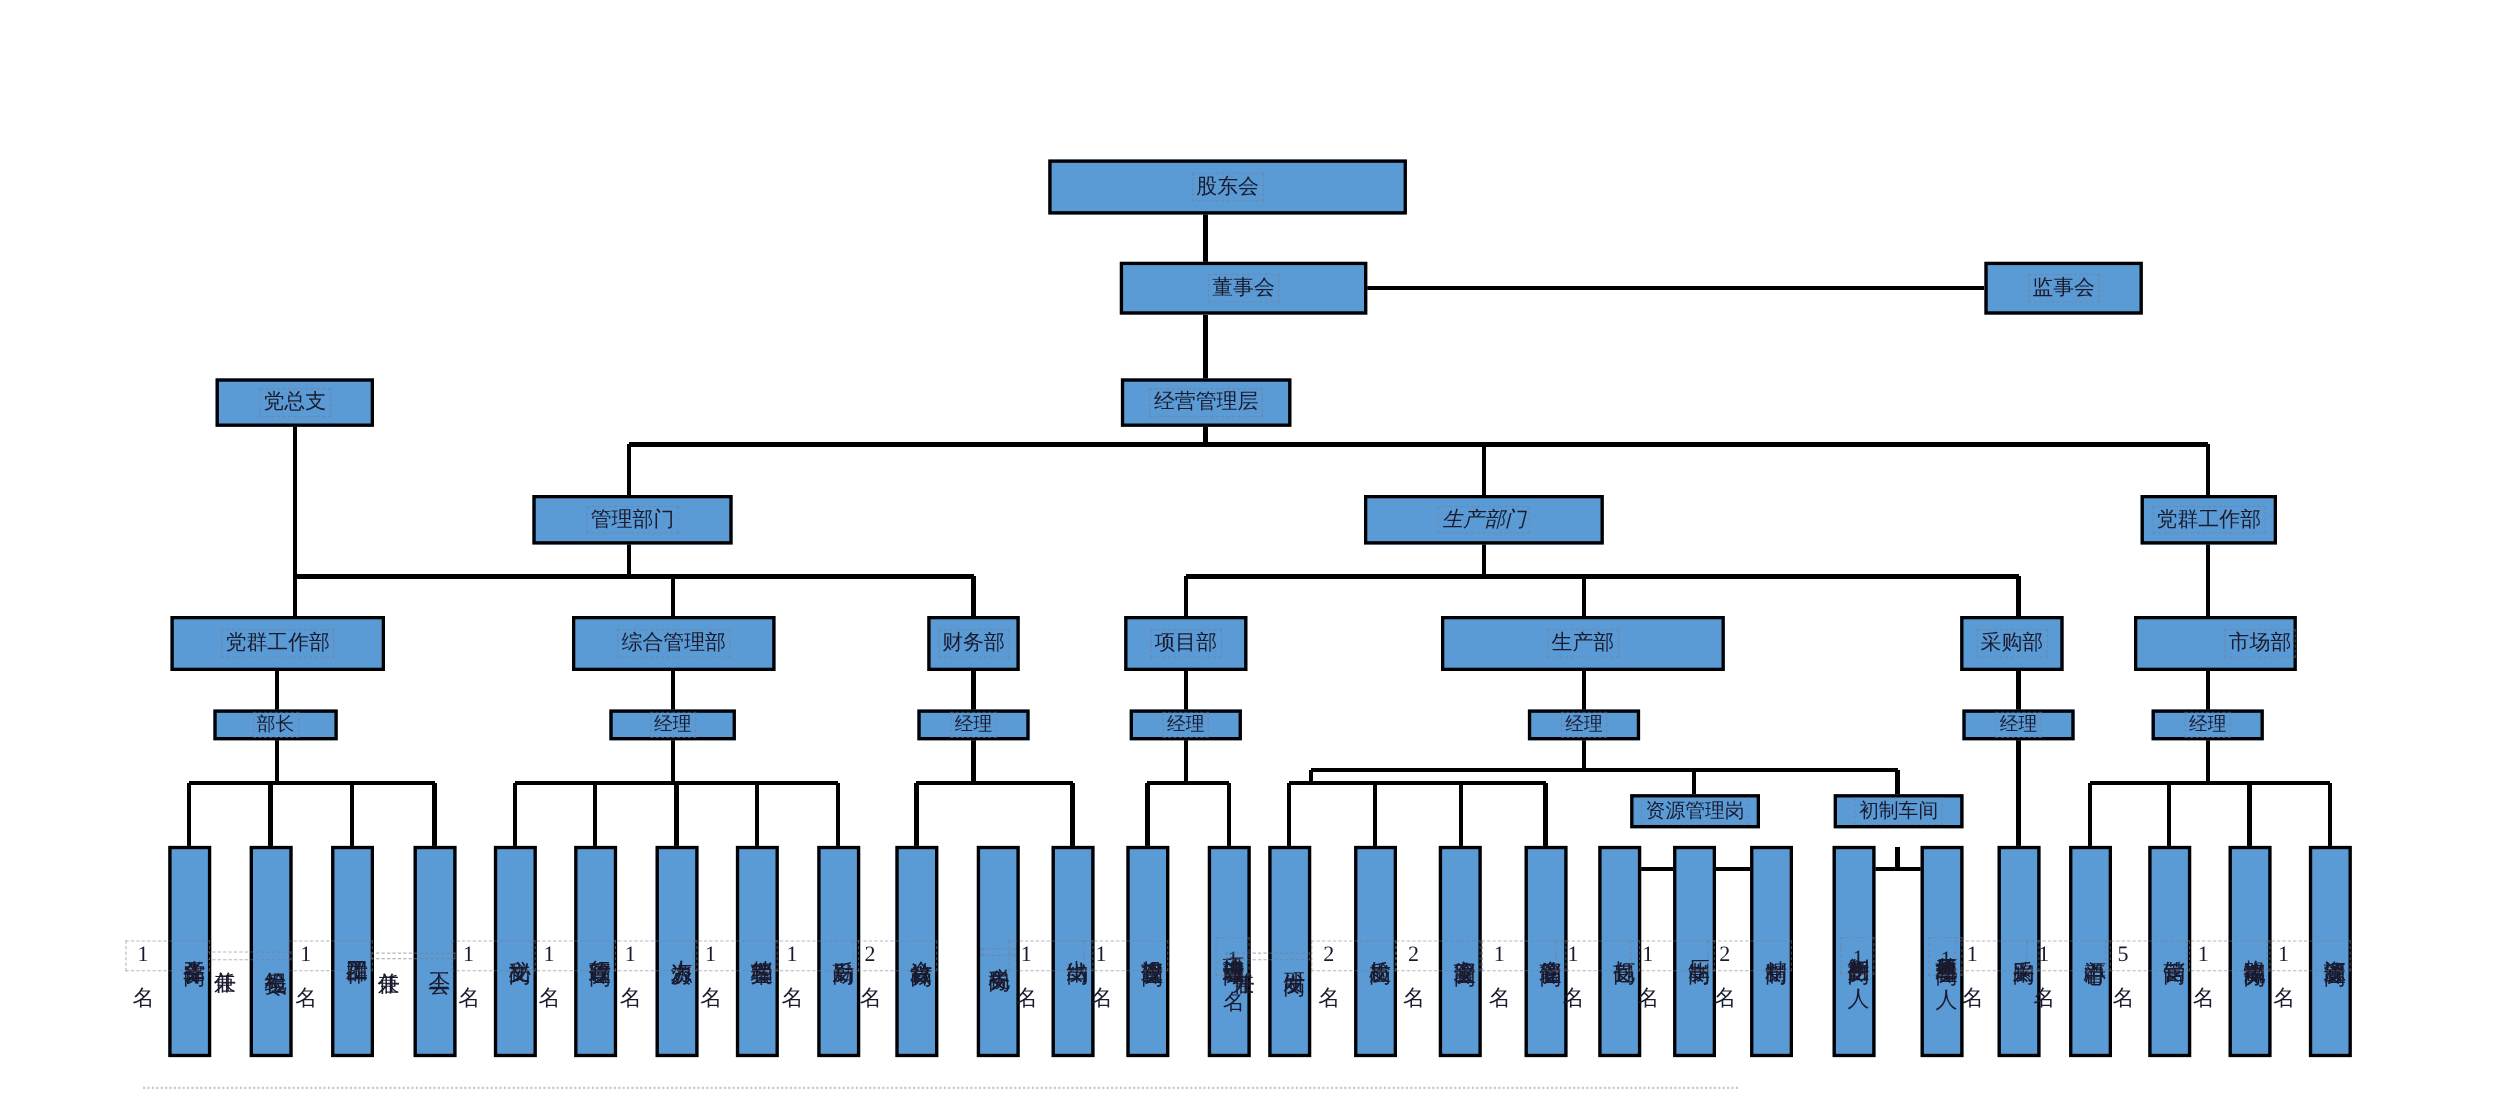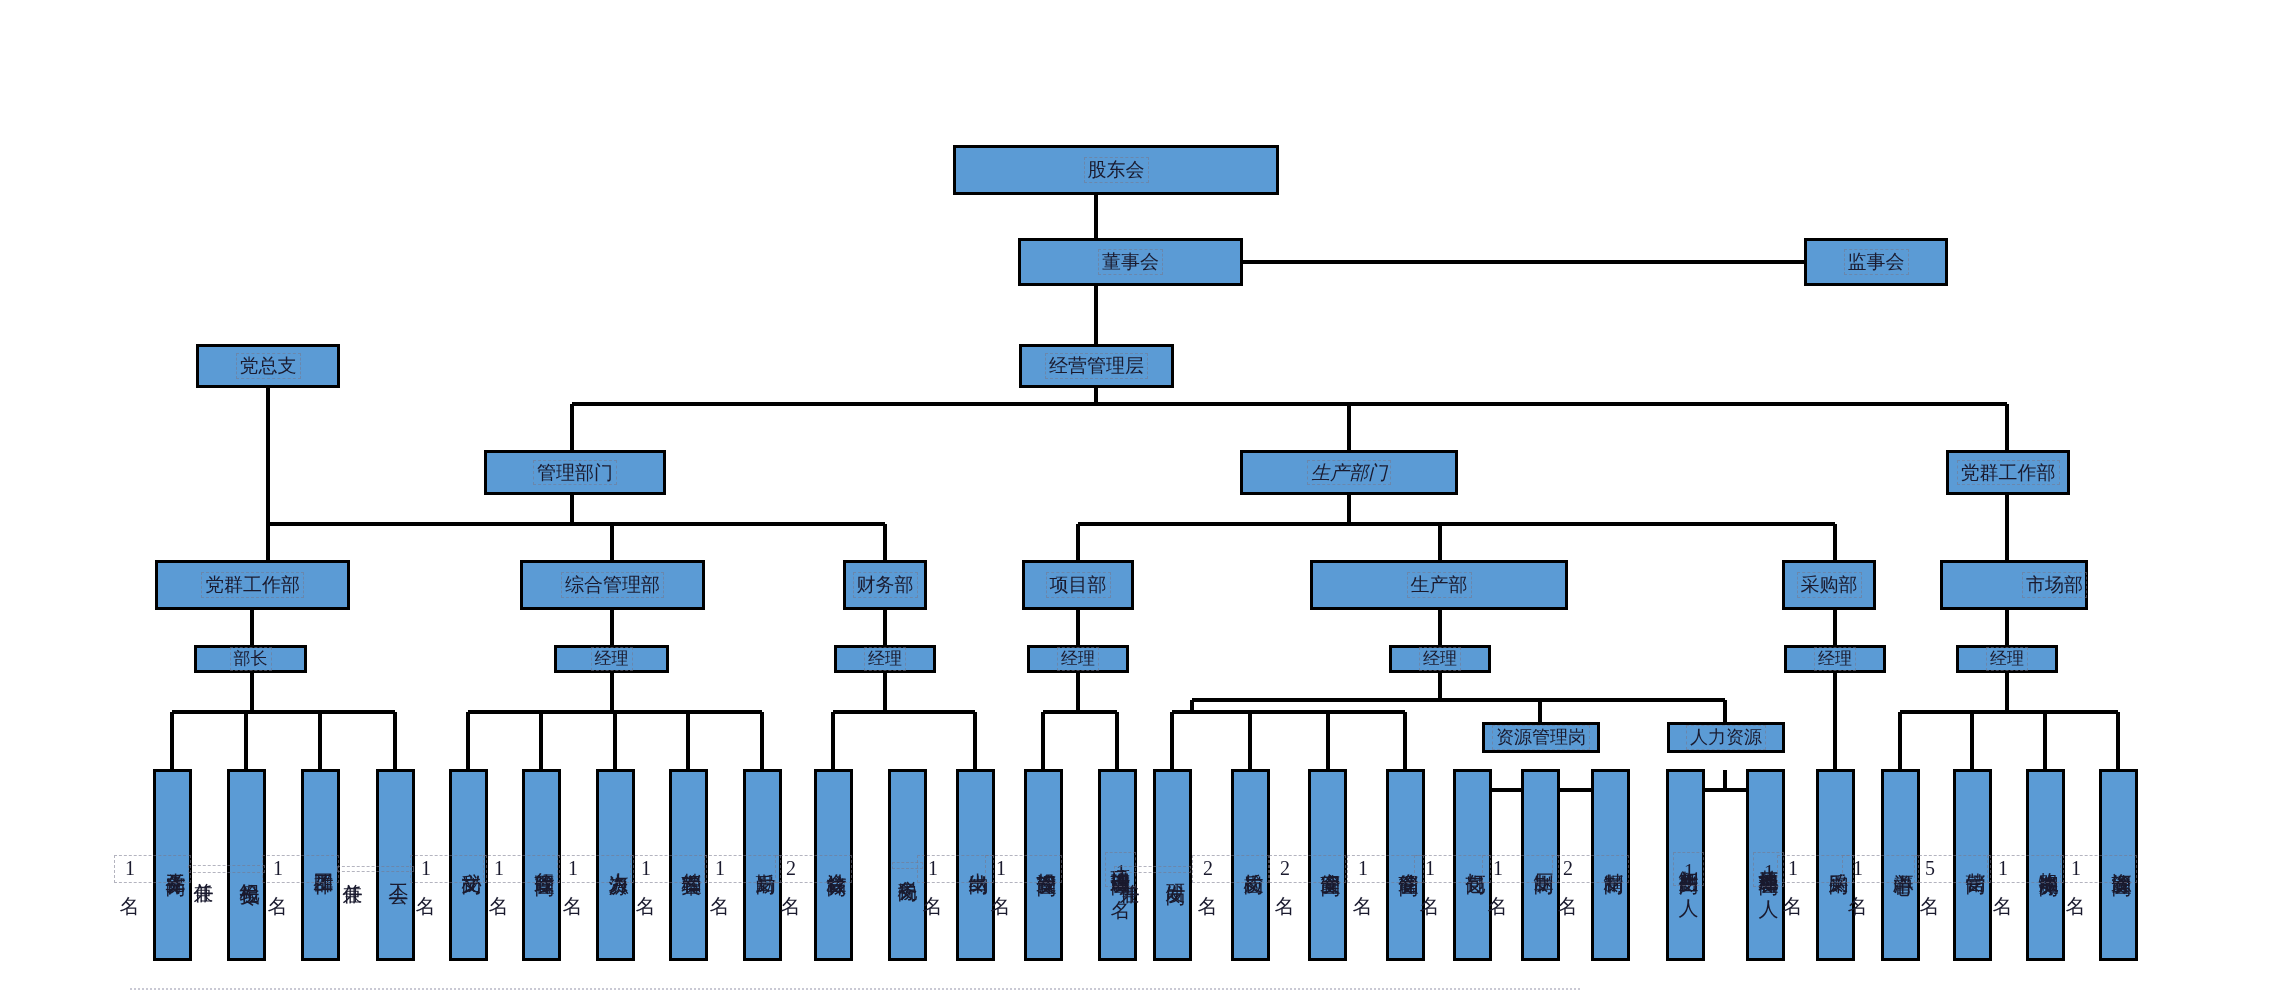--- a/index.html
+++ b/index.html
@@ -254,21 +254,21 @@
     <span class="txt">经理</span>
   </div>
   <div class="node h role" style="left:1956px; top:645px; width:102px; height:28px;">
     <span class="txt">经理</span>
   </div>
 
   <div class="node h role" style="left:1482px; top:722px; width:118px; height:31px; font-size:18px;">
     <span class="txt">资源管理岗</span>
   </div>
   <div class="node h role" style="left:1667px; top:722px; width:118px; height:31px; font-size:18px;">
-    <span class="txt">人力资源</span>
+    <span class="txt">初制车间</span>
   </div>
 
   <div class="node v" style="left:153px; top:769px; width:39px; height:192px;">
     <span class="txt">党务工作岗
 
 1名</span>
   </div>
   <div class="node v" style="left:227px; top:769px; width:39px; height:192px;">
     <span class="txt">纪检专员
 

